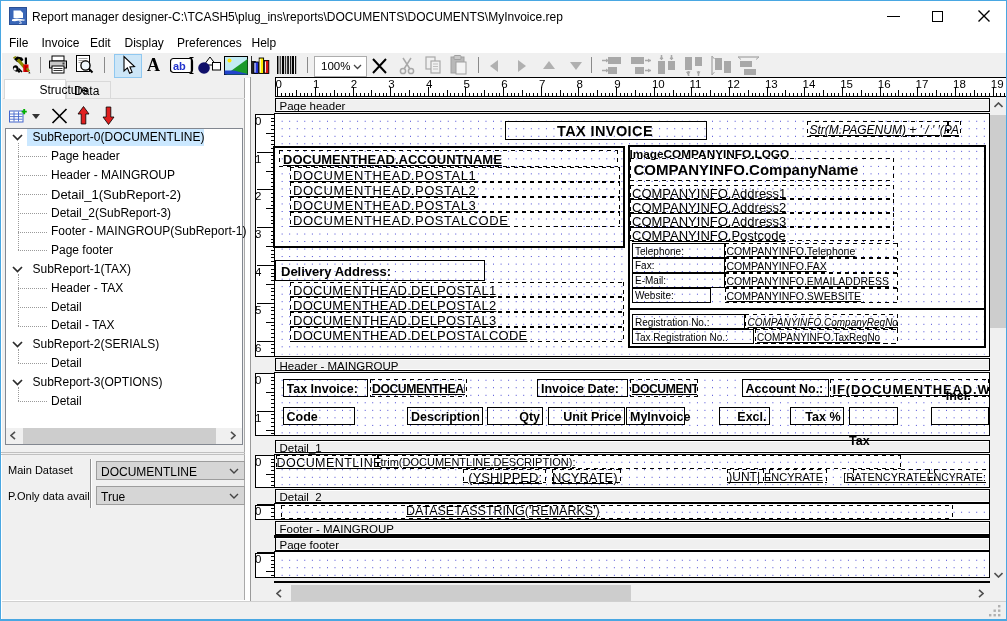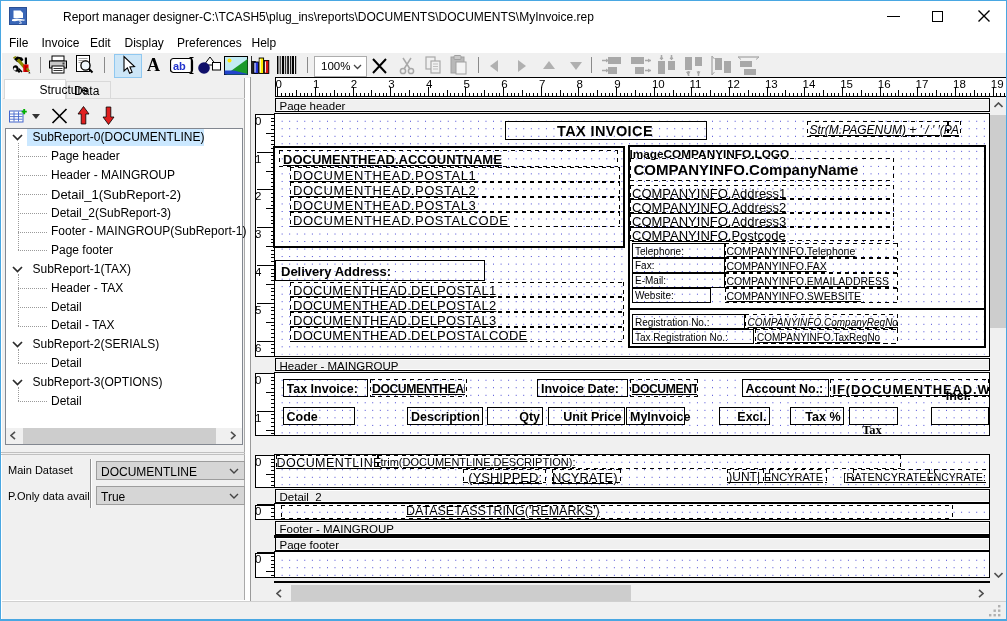--- a/index.html
+++ b/index.html
@@ -23,21 +23,21 @@
 .sep{position:absolute;top:56px;width:1px;height:16px;background:#8a8a8a;}
 </style></head><body>
 <div id="win">
 
 <svg class="abs" style="left:8px;top:6px" width="18" height="18" viewBox="0 0 18 18">
  <rect x="0.5" y="0.5" width="17" height="17" fill="#3a67b8" stroke="#2b4f94"></rect>
  <path d="M4.5 3.5 h7 l2.5 2.5 v5 h-9.5 Z" fill="#fff"></path>
  <path d="M3 12.5 Q7 10.8 11.5 12 Q14.5 12.8 15.5 12.2 L15.5 13.8 Q10 12.8 6 14.2 L3 14 Z" fill="#fff"></path>
  <text x="10" y="16.5" font-size="7.5" fill="#fff" font-family="Liberation Serif,serif" font-style="italic">s</text>
 </svg>
-<div class="ft" style="left:31px;top:9px;font-size:12px;margin-left:31px;">Report manager designer-C:\TCASH5\plug_ins\reports\DOCUMENTS\DOCUMENTS\MyInvoice.rep</div>
+<div class="ft" style="left:31px;top:9px;font-size:12px;">Report manager designer-C:\TCASH5\plug_ins\reports\DOCUMENTS\DOCUMENTS\MyInvoice.rep</div>
 <div class="abs" style="left:886px;top:15px;width:13px;height:1.4px;background:#000;"></div>
 <div class="abs" style="left:930.5px;top:9.5px;width:11px;height:11px;border:1.4px solid #000;"></div>
 <svg class="abs" style="left:976px;top:8px" width="14" height="14" viewBox="0 0 14 14">
  <path d="M1.5 1.5 L12.5 12.5 M12.5 1.5 L1.5 12.5" stroke="#000" stroke-width="1.4"></path>
 </svg>
 
 <div class="ft" style="left:8px;top:34.5px;font-size:12px;">File</div>
 <div class="ft" style="left:40.5px;top:34.5px;font-size:12px;">Invoice</div>
 <div class="ft" style="left:89px;top:34.5px;font-size:12px;">Edit</div>
 <div class="ft" style="left:123.5px;top:34.5px;font-size:12px;">Display</div>
@@ -624,20 +624,21 @@
     <div class="tick" style="left:269.50px;top:405.82px;width:3.50px;height:1px;"></div>
     <div class="tick" style="left:255.50px;top:409.60px;width:17.50px;height:1px;"></div>
     <div class="tick" style="left:269.50px;top:413.38px;width:3.50px;height:1px;"></div>
     <div class="tick" style="left:269.50px;top:417.16px;width:3.50px;height:1px;"></div>
     <div class="tick" style="left:269.50px;top:420.94px;width:3.50px;height:1px;"></div>
     <div class="tick" style="left:269.50px;top:424.72px;width:3.50px;height:1px;"></div>
     <div class="tick" style="left:264.50px;top:428.50px;width:8.50px;height:1px;"></div>
     <div class="tick" style="left:269.50px;top:432.28px;width:3.50px;height:1px;"></div>
 <div class="rnum" style="left:253.9px;top:373.7px;">0</div>
 <div class="rnum" style="left:253.9px;top:411.5px;">1</div>
+<div class="bandbar" style="top:438.5px;height:13.5px;">Detail_1</div>
 <div class="surf" style="top:452.5px;height:34.0px;">
       <svg width="712.5" height="27.5">
         <defs>
           <pattern id="dg452" width="7.55" height="7.52" patternUnits="userSpaceOnUse">
             <rect x="5.3" y="3.8" width="1.05" height="1.05" fill="#3434d0" shape-rendering="crispEdges"></rect>
           </pattern>
         </defs>
         <rect width="712.5" height="27.5" fill="url(#dg452)"></rect>
       </svg>
     </div>
@@ -781,21 +782,21 @@
 <div class="ft b" style="left:486px;top:408.5px;width:53px;text-align:right;font-size:12.5px;">Qty</div>
 <div class="lb" style="left:546.5px;top:406px;width:77.0px;height:17.5px;"></div>
 <div class="ft b" style="left:546.5px;top:408.5px;width:74.0px;text-align:right;font-size:12.5px;">Unit Price</div>
 <div class="lb" style="left:625px;top:406px;width:59px;height:17.5px;"></div>
 <div class="ft b" style="left:629px;top:408.5px;font-size:12.5px;">MyInvoice</div>
 <div class="lb" style="left:718px;top:406px;width:50.5px;height:17.5px;"></div>
 <div class="ft b" style="left:718px;top:408.5px;width:47.5px;text-align:right;font-size:12.5px;">Excl.</div>
 <div class="lb" style="left:788.5px;top:406px;width:54.0px;height:17.5px;"></div>
 <div class="ft b" style="left:788.5px;top:408.5px;width:51.0px;text-align:right;font-size:12.5px;">Tax %</div>
 <div class="lb" style="left:848px;top:406px;width:49px;height:17.5px;"></div>
-<div class="ft b" style="left:848px;top:422px;width:46px;text-align:center;font-size:12.5px;font-family:Liberation Serif, serif;">Tax</div>
+<div class="ft b" style="left:848px;top:433px;width:46px;text-align:left;font-size:12.5px;">Tax</div>
 <div class="lb" style="left:929.5px;top:406px;width:58.5px;height:17.5px;"></div>
 <div class="ft b" style="left:929.5px;top:388px;width:55.5px;text-align:center;font-size:12.5px;">Incl.</div>
 
 <div class="fb" style="left:274.5px;top:453.5px;width:102px;height:14px;"></div>
 <div class="ft u" style="left:275.5px;top:454.5px;font-size:12.5px;letter-spacing:0.45px;">DOCUMENTLINE</div>
 <div class="fb" style="left:376.5px;top:453.5px;width:523px;height:14px;"></div>
 <div class="ft u" style="left:379.5px;top:454.5px;font-size:11px;">trim(DOCUMENTLINE.DESCRIPTION):</div>
 
 <div class="fb" style="left:461.5px;top:467.5px;width:83.0px;height:14px;"></div>
 <div class="ft u" style="right:464.0px;top:468.5px;font-size:13px;">(YSHIPPED:</div>

